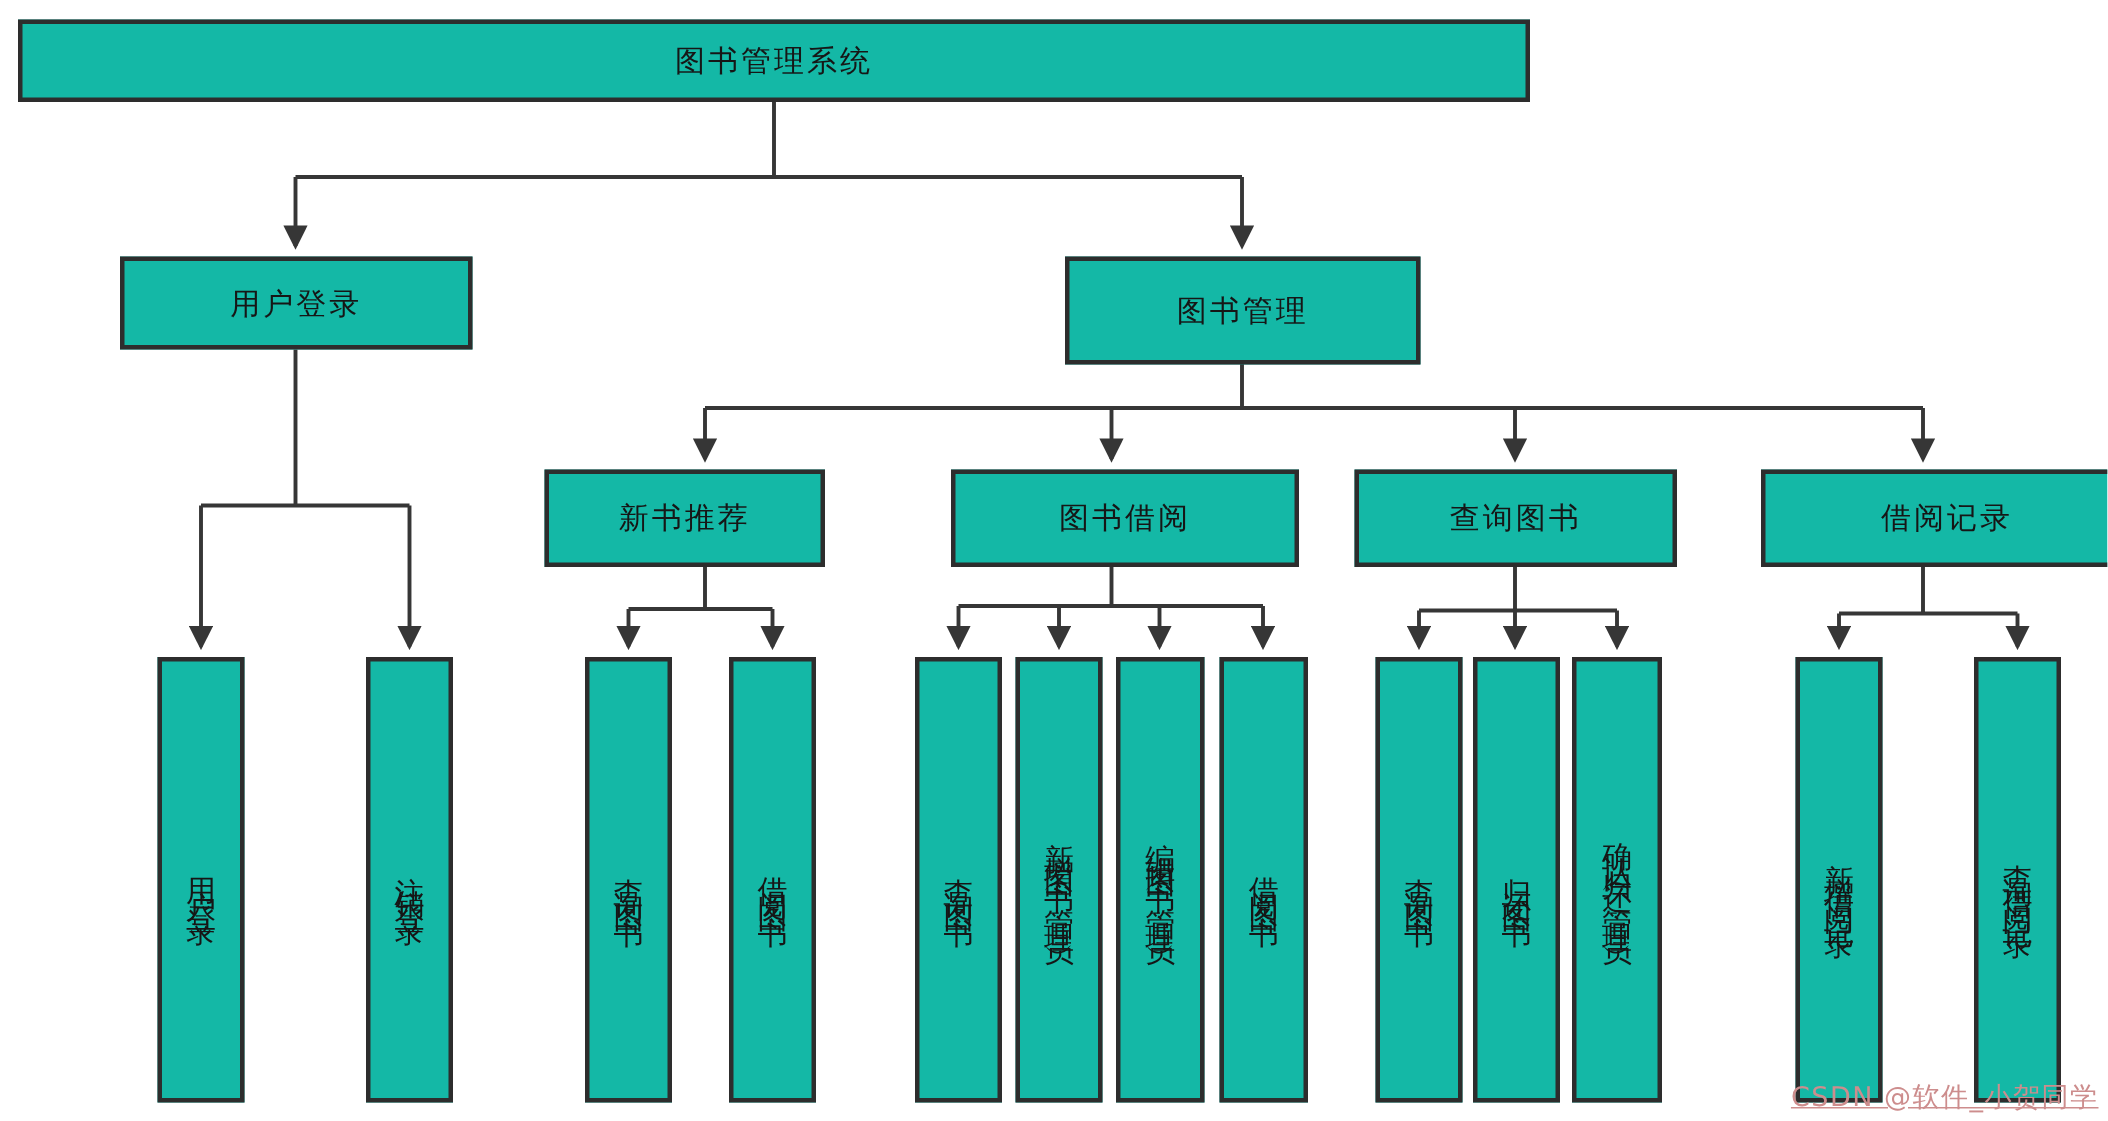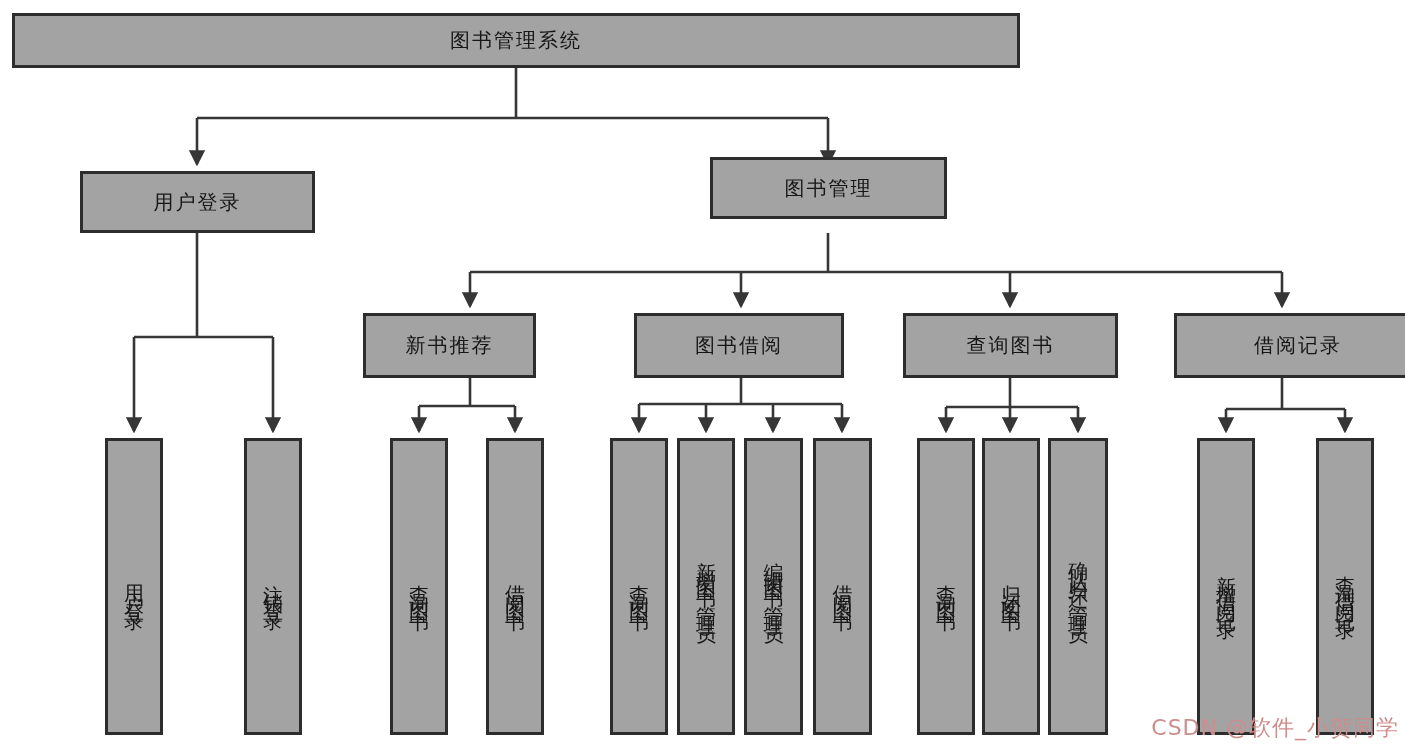--- a/index.html
+++ b/index.html
@@ -6,42 +6,43 @@
   .stage {
     position:relative;
     width:1405px; height:747px;
     background:#ffffff;
     font-family:"DejaVu Sans","Liberation Sans",sans-serif;
     overflow:hidden;
   }
   .connectors { position:absolute; left:0; top:0; width:1405px; height:747px; }
   .box {
     position:absolute;
-    background:#a3a3a3;
+    background:#14b8a6;
     border:3px solid #2d2d2d;
     box-sizing:border-box;
     display:flex; align-items:center; justify-content:center;
     color:#161616;
   }
   .box .lbl { font-size:20px; letter-spacing:2px; white-space:nowrap; }
   .vbox .lbl {
     writing-mode:vertical-rl;
     text-orientation:mixed;
     letter-spacing:9px;
     font-size:20px;
     line-height:1.15;
     white-space:nowrap;
   }
   .watermark {
     position:absolute;
     right:6px; bottom:4px;
-    font-size:22px;
+    font-size:18px;
     color:#cd8d8d;
     letter-spacing:1px;
     white-space:nowrap;
+    text-decoration:underline;
   }
 </style>
 </head>
 <body>
 
 <div class="stage">
 
   <svg class="connectors" viewBox="0 0 1405 747" xmlns="http://www.w3.org/2000/svg">
     <defs>
       <marker id="arw" viewBox="0 0 10 10" refX="8.5" refY="5" markerWidth="6.2" markerHeight="6.2" orient="auto">
@@ -84,28 +85,28 @@
     <path d="M1345,409 V431" fill="none" stroke="#363636" stroke-width="2.6" marker-end="url(#arw)"></path>
   </svg>
 
   <div class="box" style="left:12px; top:13px; width:1008px; height:55px">
     <span class="lbl">图书管理系统</span>
   </div>
 
   <div class="box" style="left:80px; top:171px; width:235px; height:62px">
     <span class="lbl">用户登录</span>
   </div>
-  <div class="box" style="left:710px; top:157px; width:237px; height:62px">
+  <div class="box" style="left:710px; top:171px; width:237px; height:72px">
     <span class="lbl">图书管理</span>
   </div>
 
-  <div class="box" style="left:363px; top:313px; width:173px; height:65px">
+  <div class="box" style="left:363px; top:313px; width:187px; height:65px">
     <span class="lbl">新书推荐</span>
   </div>
-  <div class="box" style="left:634px; top:313px; width:210px; height:65px">
+  <div class="box" style="left:634px; top:313px; width:232px; height:65px">
     <span class="lbl">图书借阅</span>
   </div>
   <div class="box" style="left:903px; top:313px; width:215px; height:65px">
     <span class="lbl">查询图书</span>
   </div>
   <div class="box" style="left:1174px; top:313px; width:248px; height:65px">
     <span class="lbl">借阅记录</span>
   </div>
 
   <div class="box vbox" style="left:105px; top:438px; width:58px; height:297px">

